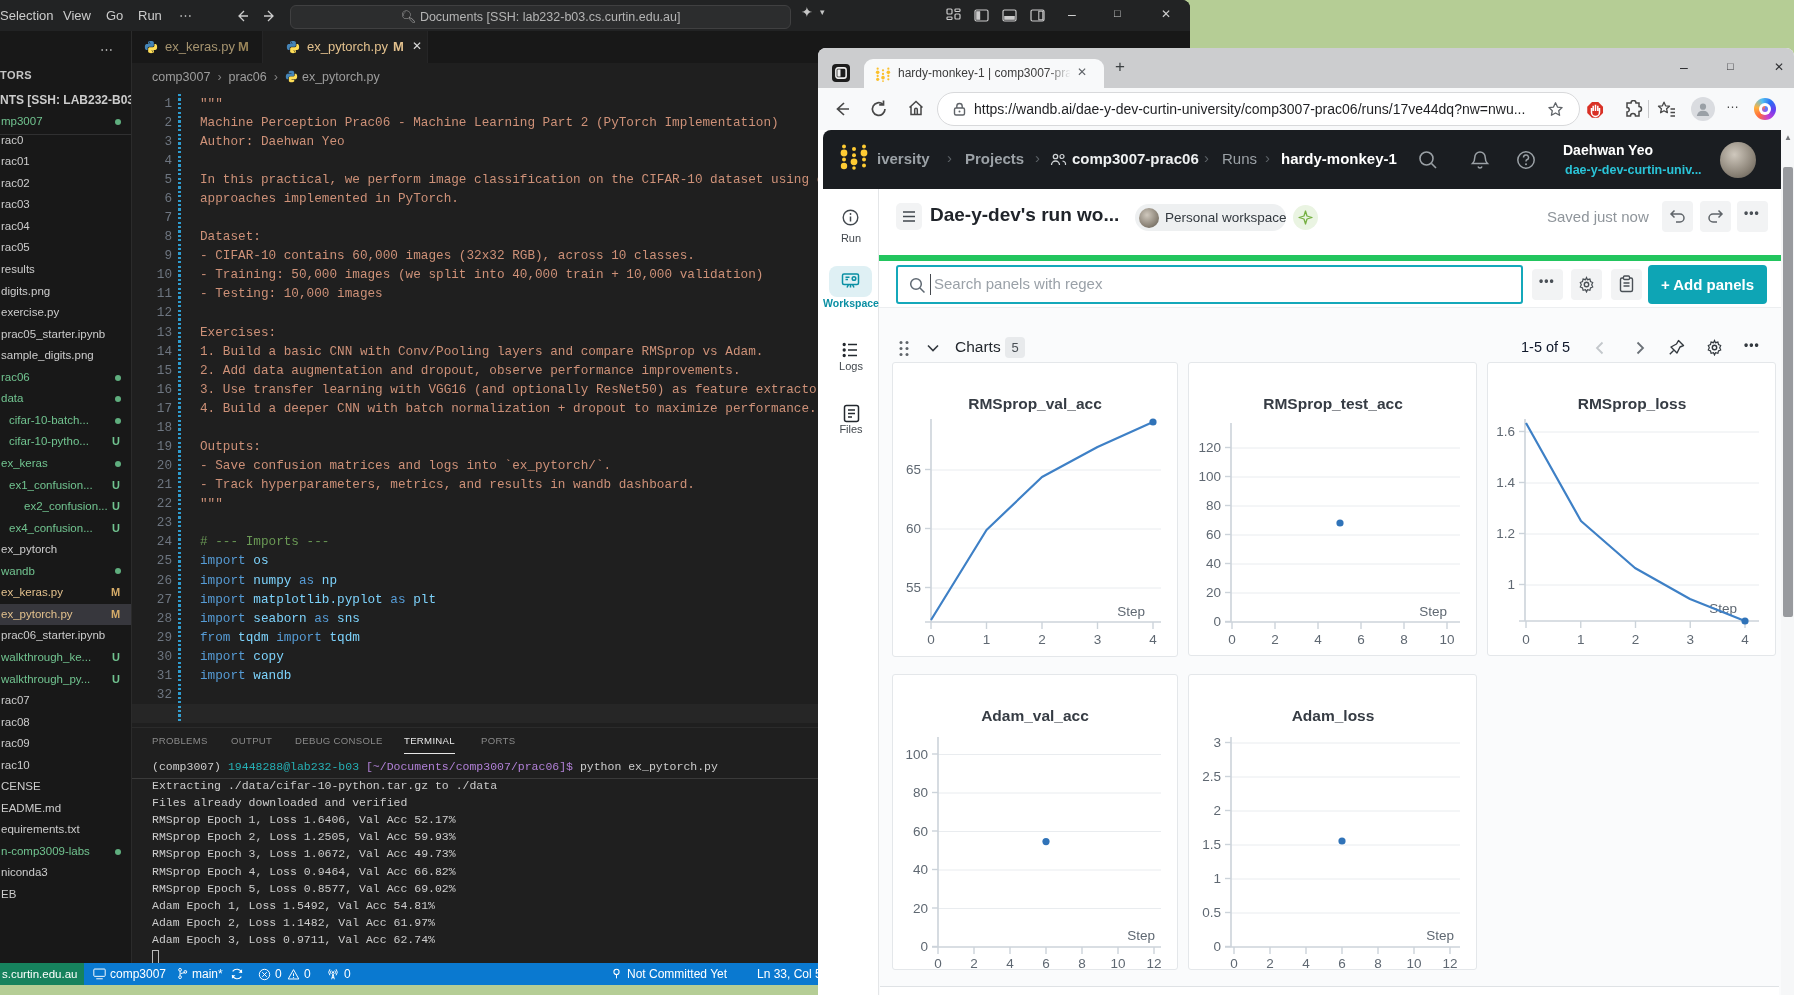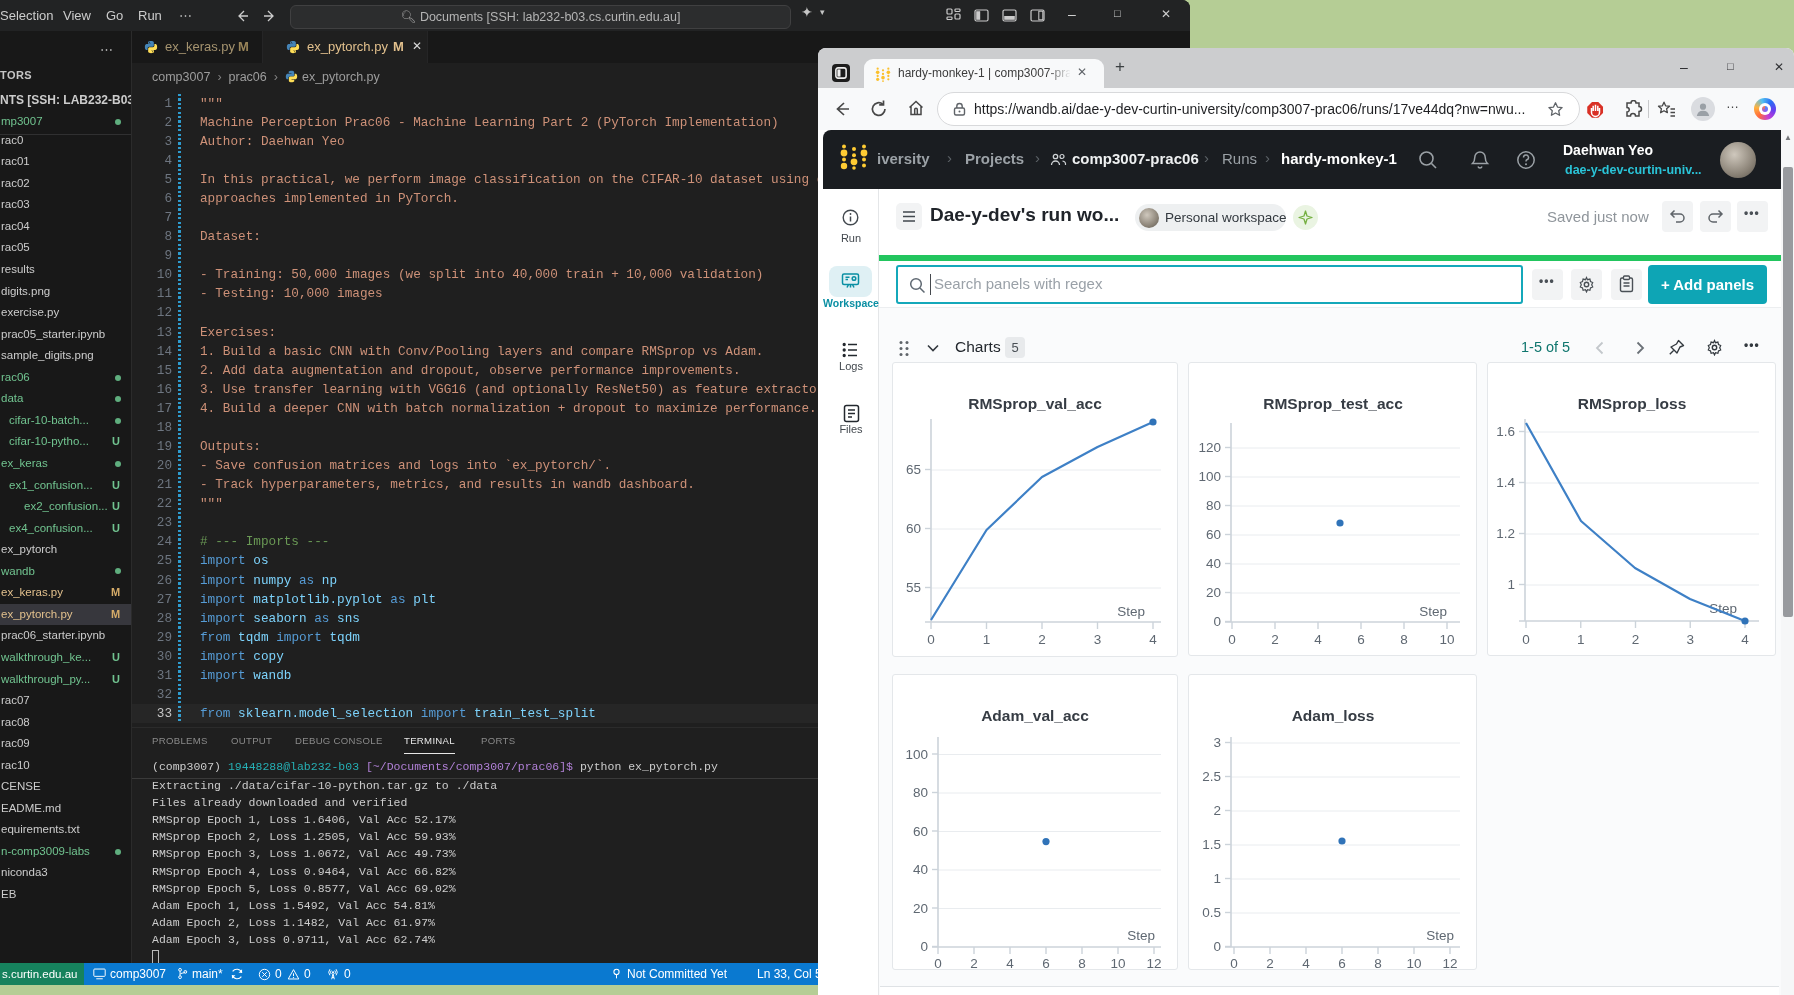--- a/index.html
+++ b/index.html
@@ -173,21 +173,21 @@
   <div id="veditor">
     <div class="abs" style="left:46px;top:2px;width:3px;height:629px;background:repeating-linear-gradient(to bottom,#2e9ccf 0 2.2px,transparent 2.2px 4.4px)"></div>
     <div class="cl" style="top:1.5px"><span class="ln" style="color:#6e7681">1</span><span class="code"><span class="str">"""</span></span></div>
     <div class="cl" style="top:20.6px"><span class="ln" style="color:#6e7681">2</span><span class="code"><span class="str">Machine Perception Prac06 - Machine Learning Part 2 (PyTorch Implementation)</span></span></div>
     <div class="cl" style="top:39.7px"><span class="ln" style="color:#6e7681">3</span><span class="code"><span class="str">Author: Daehwan Yeo</span></span></div>
     <div class="cl" style="top:58.7px"><span class="ln" style="color:#6e7681">4</span><span class="code"></span></div>
     <div class="cl" style="top:77.8px"><span class="ln" style="color:#6e7681">5</span><span class="code"><span class="str">In this practical, we perform image classification on the CIFAR-10 dataset using deep learning</span></span></div>
     <div class="cl" style="top:96.9px"><span class="ln" style="color:#6e7681">6</span><span class="code"><span class="str">approaches implemented in PyTorch.</span></span></div>
     <div class="cl" style="top:116.0px"><span class="ln" style="color:#6e7681">7</span><span class="code"></span></div>
     <div class="cl" style="top:135.1px"><span class="ln" style="color:#6e7681">8</span><span class="code"><span class="str">Dataset:</span></span></div>
-    <div class="cl" style="top:154.1px"><span class="ln" style="color:#6e7681">9</span></div>
+    <div class="cl" style="top:154.1px"><span class="ln" style="color:#6e7681">9</span><span class="code"><span class="str">- CIFAR-10 contains 60,000 images (32x32 RGB), across 10 classes.</span></span></div>
     <div class="cl" style="top:173.2px"><span class="ln" style="color:#6e7681">10</span><span class="code"><span class="str">- Training: 50,000 images (we split into 40,000 train + 10,000 validation)</span></span></div>
     <div class="cl" style="top:192.3px"><span class="ln" style="color:#6e7681">11</span><span class="code"><span class="str">- Testing: 10,000 images</span></span></div>
     <div class="cl" style="top:211.4px"><span class="ln" style="color:#6e7681">12</span><span class="code"></span></div>
     <div class="cl" style="top:230.5px"><span class="ln" style="color:#6e7681">13</span><span class="code"><span class="str">Exercises:</span></span></div>
     <div class="cl" style="top:249.5px"><span class="ln" style="color:#6e7681">14</span><span class="code"><span class="str">1. Build a basic CNN with Conv/Pooling layers and compare RMSprop vs Adam.</span></span></div>
     <div class="cl" style="top:268.6px"><span class="ln" style="color:#6e7681">15</span><span class="code"><span class="str">2. Add data augmentation and dropout, observe performance improvements.</span></span></div>
     <div class="cl" style="top:287.7px"><span class="ln" style="color:#6e7681">16</span><span class="code"><span class="str">3. Use transfer learning with VGG16 (and optionally ResNet50) as feature extractor.</span></span></div>
     <div class="cl" style="top:306.8px"><span class="ln" style="color:#6e7681">17</span><span class="code"><span class="str">4. Build a deeper CNN with batch normalization + dropout to maximize performance.</span></span></div>
     <div class="cl" style="top:325.9px"><span class="ln" style="color:#6e7681">18</span><span class="code"></span></div>
     <div class="cl" style="top:344.9px"><span class="ln" style="color:#6e7681">19</span><span class="code"><span class="str">Outputs:</span></span></div>
@@ -198,21 +198,20 @@
     <div class="cl" style="top:440.3px"><span class="ln" style="color:#6e7681">24</span><span class="code"><span class="com"># --- Imports ---</span></span></div>
     <div class="cl" style="top:459.4px"><span class="ln" style="color:#6e7681">25</span><span class="code"><span class="kw">import</span><span class="id"> os</span></span></div>
     <div class="cl" style="top:478.5px"><span class="ln" style="color:#6e7681">26</span><span class="code"><span class="kw">import</span><span class="id"> numpy </span><span class="kw">as</span><span class="id"> np</span></span></div>
     <div class="cl" style="top:497.6px"><span class="ln" style="color:#6e7681">27</span><span class="code"><span class="kw">import</span><span class="id"> matplotlib.pyplot </span><span class="kw">as</span><span class="id"> plt</span></span></div>
     <div class="cl" style="top:516.7px"><span class="ln" style="color:#6e7681">28</span><span class="code"><span class="kw">import</span><span class="id"> seaborn </span><span class="kw">as</span><span class="id"> sns</span></span></div>
     <div class="cl" style="top:535.7px"><span class="ln" style="color:#6e7681">29</span><span class="code"><span class="kw">from</span><span class="id"> tqdm </span><span class="kw">import</span><span class="id"> tqdm</span></span></div>
     <div class="cl" style="top:554.8px"><span class="ln" style="color:#6e7681">30</span><span class="code"><span class="kw">import</span><span class="id"> copy</span></span></div>
     <div class="cl" style="top:573.9px"><span class="ln" style="color:#6e7681">31</span><span class="code"><span class="kw">import</span><span class="id"> wandb</span></span></div>
     <div class="cl" style="top:593.0px"><span class="ln" style="color:#6e7681">32</span><span class="code"></span></div>
     <div class="abs" style="left:0;top:612.1px;width:1058px;height:19.1px;background:rgba(255,255,255,0.035)"></div>
-    <div class="cl" style="top:612.1px"><span class="ln" style="color:#c6c6c6">33</span><span class="code"><span class="kw">from</span><span class="id"> sklearn.model_selection </span><span class="kw">import</span><span class="id"> train_test_split</span></span></div>
   </div>
 
   <div id="vpanel">
     <span class="ptab" style="left:20px">PROBLEMS</span>
     <span class="ptab" style="left:99px">OUTPUT</span>
     <span class="ptab" style="left:163px">DEBUG CONSOLE</span>
     <span class="ptab" style="left:272px;color:#e7e7e7;border-bottom:1px solid #e7e7e7">TERMINAL</span>
     <span class="ptab" style="left:349px">PORTS</span>
     <div class="tline" style="top:31.5px">(comp3007) <span style="color:#26b0b5">19448288@lab232-b03</span> <span style="color:#b180d7">[~/Documents/comp3007/prac06]$</span> python ex_pytorch.py</div>
     <div class="abs" style="left:0;top:49.5px;width:686px;border-top:1px solid #3a3a3a"></div>
@@ -503,21 +502,21 @@
             <circle cx="9" cy="8.5" r="1.5"></circle>
             <circle cx="3" cy="14.5" r="1.5"></circle>
             <circle cx="9" cy="14.5" r="1.5"></circle>
           </g>
         </svg>
       <svg class="abs" style="left:48px;top:36px" width="12" height="8" viewBox="0 0 12 8">
           <path d="M1 1.5 L6 6.5 L11 1.5" fill="none" stroke="#33393f" stroke-width="1.6"></path>
         </svg>
       <span class="abs" style="left:76px;top:30px;font-size:15.5px;color:#23282e">Charts</span>
       <div class="abs" style="left:126px;top:29px;width:20px;height:21px;background:#e8eaec;border-radius:4px;text-align:center;line-height:21px;font-size:13px;color:#4a5056">5</div>
-      <span class="abs" style="left:642px;top:31px;font-size:14.5px;color:#0f766e">1-5 of 5</span>
+      <span class="abs" style="left:642px;top:31px;font-size:14.5px;color:#0f172a">1-5 of 5</span>
       <svg class="abs" style="left:716px;top:33px" width="9" height="14" viewBox="0 0 9 14">
           <path d="M7.5 1.5 L2 7 L7.5 12.5" fill="none" stroke="#c3c7cb" stroke-width="1.8"></path>
         </svg>
       <svg class="abs" style="left:757px;top:33px" width="9" height="14" viewBox="0 0 9 14">
           <path d="M1.5 1.5 L7 7 L1.5 12.5" fill="none" stroke="#6b7177" stroke-width="1.8"></path>
         </svg>
       <svg class="abs" style="left:789px;top:31px" width="17" height="17" viewBox="0 0 17 17">
           <path d="M10.5 1.5 L15.5 6.5 L12 8 L9 14 L3 8 L8.5 5 Z M6 11 L1.8 15.2" fill="none" stroke="#33393f" stroke-width="1.4" stroke-linejoin="round"></path>
         </svg>
       <svg class="abs" style="left:827px;top:31px" width="17" height="17" viewBox="0 0 17 17">

